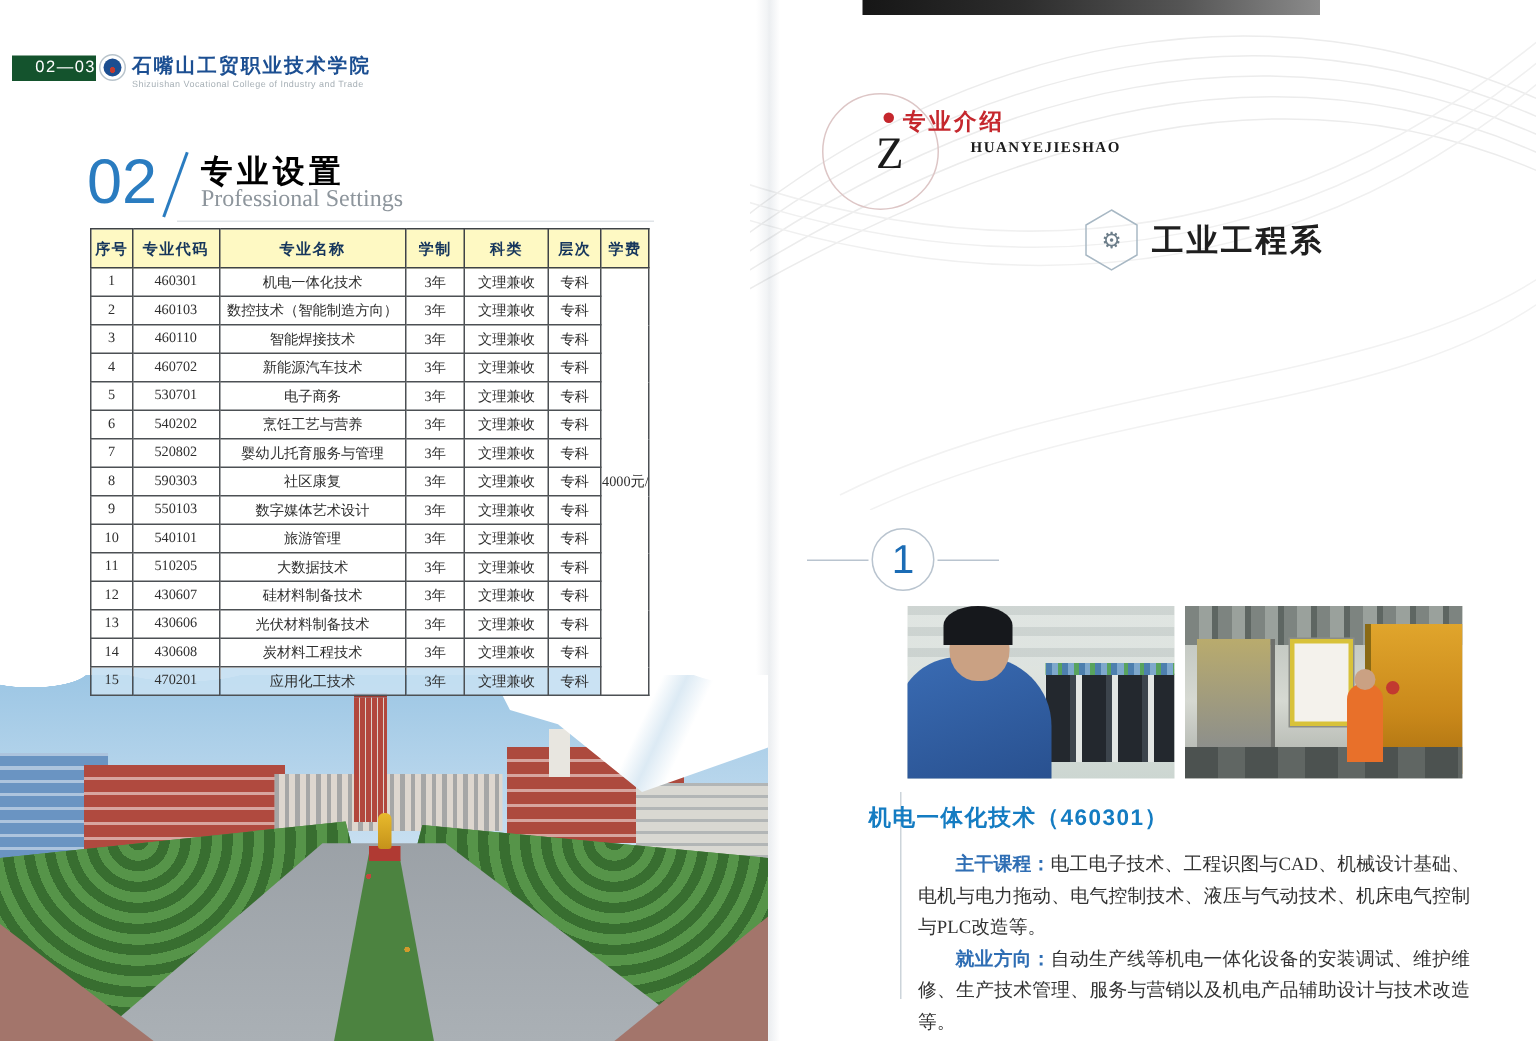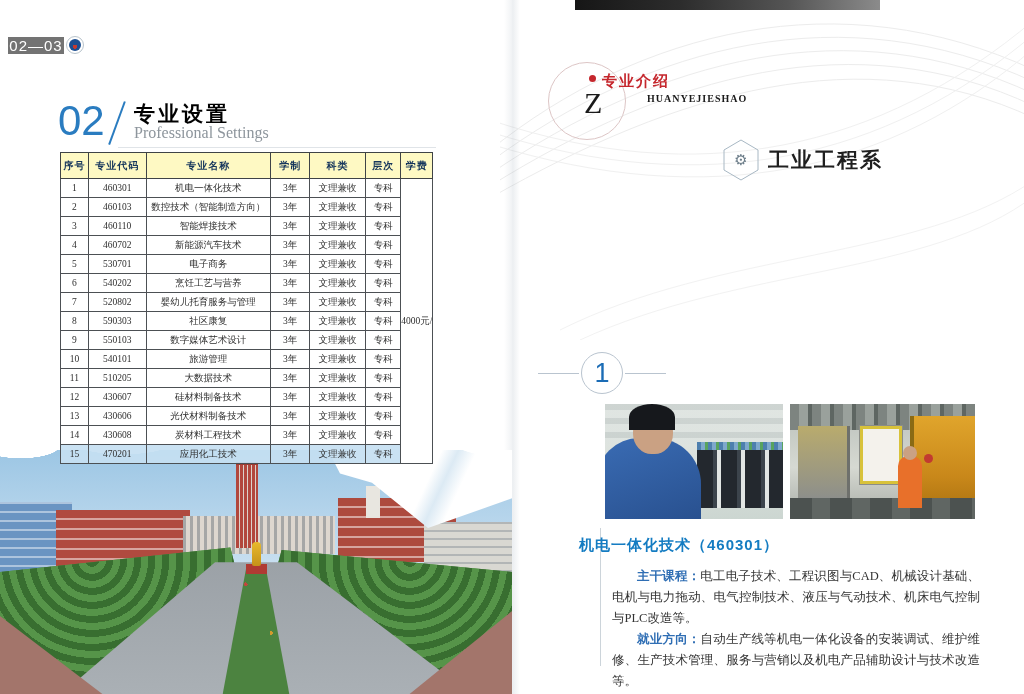--- a/index.html
+++ b/index.html
@@ -12,22 +12,22 @@
 
   
   .topbar { position:absolute; left:575px; top:0; width:305px; height:10px;
             background:linear-gradient(90deg,#161616,#2d2d2d 35%,#555 70%,#8b8b8b); }
 
   
   .seam { position:absolute; left:504px; top:0; width:16px; height:694px;
           background:linear-gradient(90deg,transparent,rgba(70,95,120,.07) 45%,rgba(70,95,120,.10) 55%,transparent); }
 
   
-  .pageno { position:absolute; left:8px; top:37px; width:56px; height:17px; background:#737373;
-            color:#fff; font-size:15px; letter-spacing:1px; text-align:center; line-height:17px; }
+  .pageno { position:absolute; left:8px; top:37px; width:56px; height:17px; background:#14532d;
+            color:#fff; font-size:11px; letter-spacing:1px; text-align:right; line-height:17px; }
   .logo { position:absolute; left:66px; top:36px; width:18px; height:18px; border-radius:50%;
           background:#fff; border:1px solid #b9c4cc; }
   .logo::before { content:""; position:absolute; left:2px; top:2px; width:12px; height:12px; border-radius:50%;
           background:radial-gradient(circle at 50% 65%, #c23a30 0 2px, #1c4e90 2px 100%); }
   .college { position:absolute; left:88px; top:35px; }
   .college .cn { font-size:13px; font-weight:bold; color:#1c4f92; letter-spacing:1.5px; }
   .college .en { font-size:6px; color:#a7b0b6; letter-spacing:.3px; margin-top:1px; }
 
   
   .sec-title { position:absolute; left:58px; top:98px; width:380px; height:50px; }
@@ -185,20 +185,24 @@
       <path d="M60,330 C220,250 420,260 534,180" stroke="#f2f2f2"></path>
       <path d="M80,340 C240,266 430,276 534,196" stroke="#f2f2f2"></path>
     </g>
   </svg>
 
   <div class="topbar"></div>
   <div class="seam"></div>
 
   <div class="pageno">02—03</div>
   <div class="logo"></div>
+  <div class="college">
+    <div class="cn">石嘴山工贸职业技术学院</div>
+    <div class="en">Shizuishan Vocational College of Industry and Trade</div>
+  </div>
 
   <div class="sec-title">
     <div class="sec-num">02</div>
     <div class="sec-slash"></div>
     <div class="sec-cn">专业设置</div>
     <div class="sec-en">Professional Settings</div>
   </div>
   <div class="title-rule"></div>
 
   <div class="tbl-wrap">

